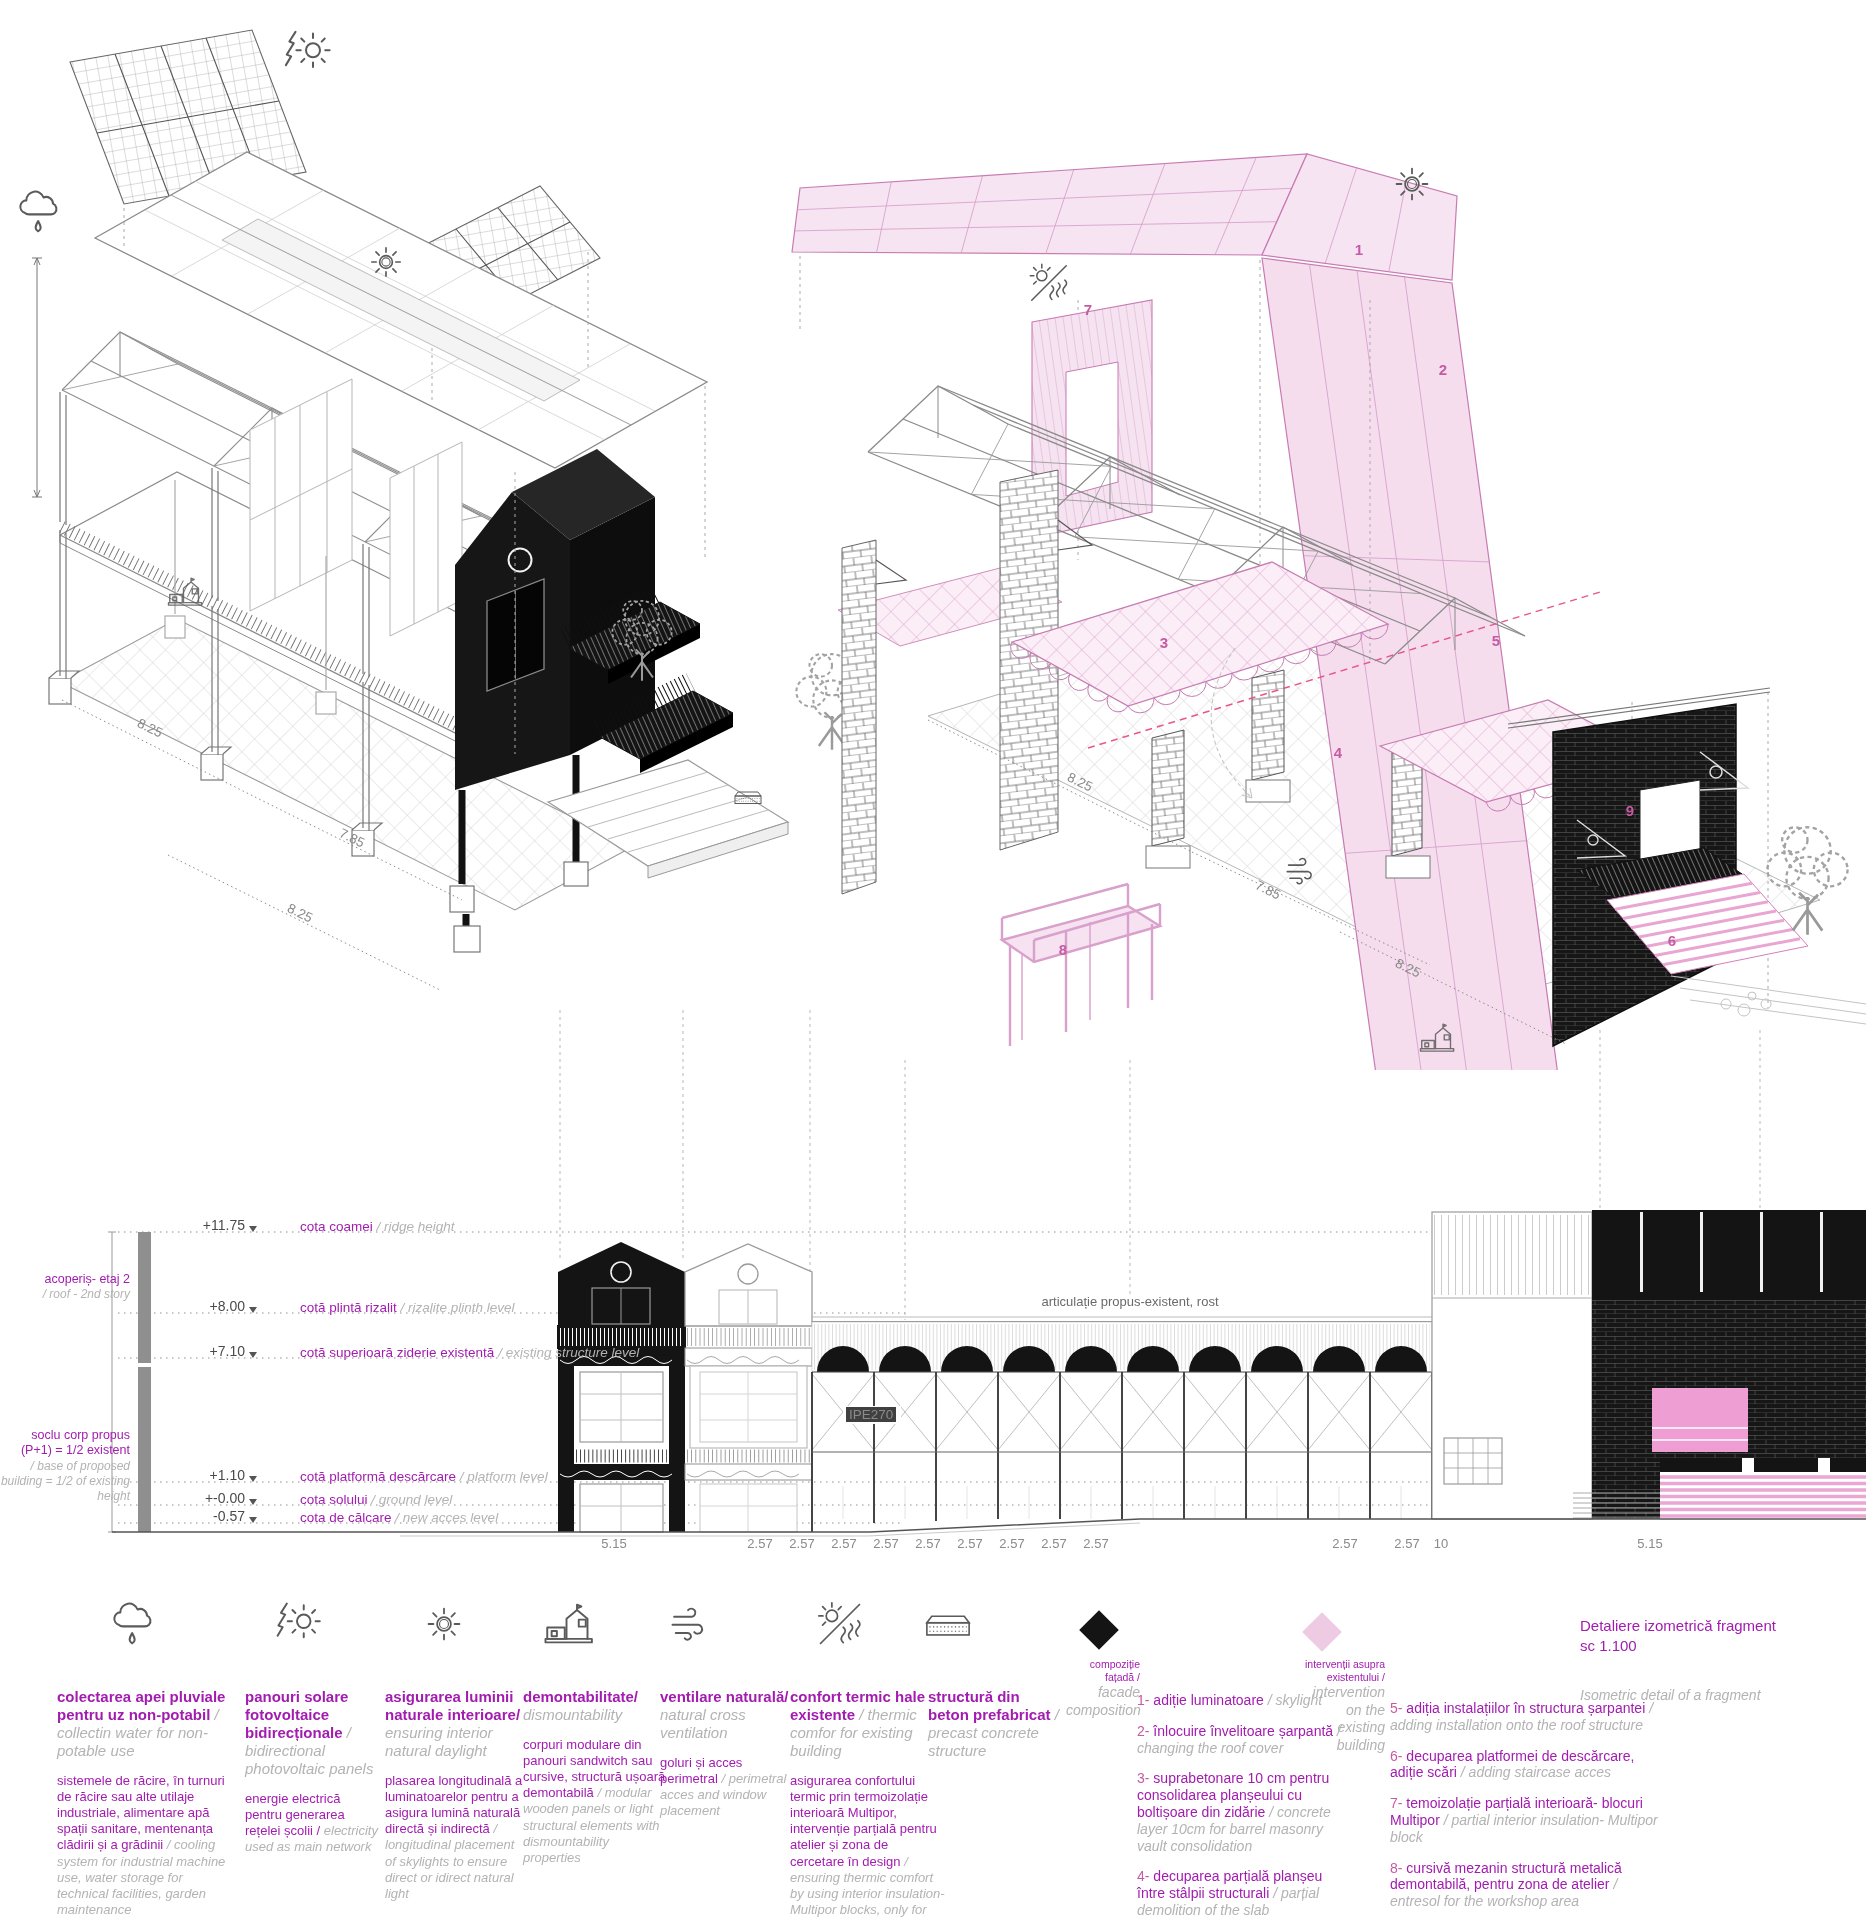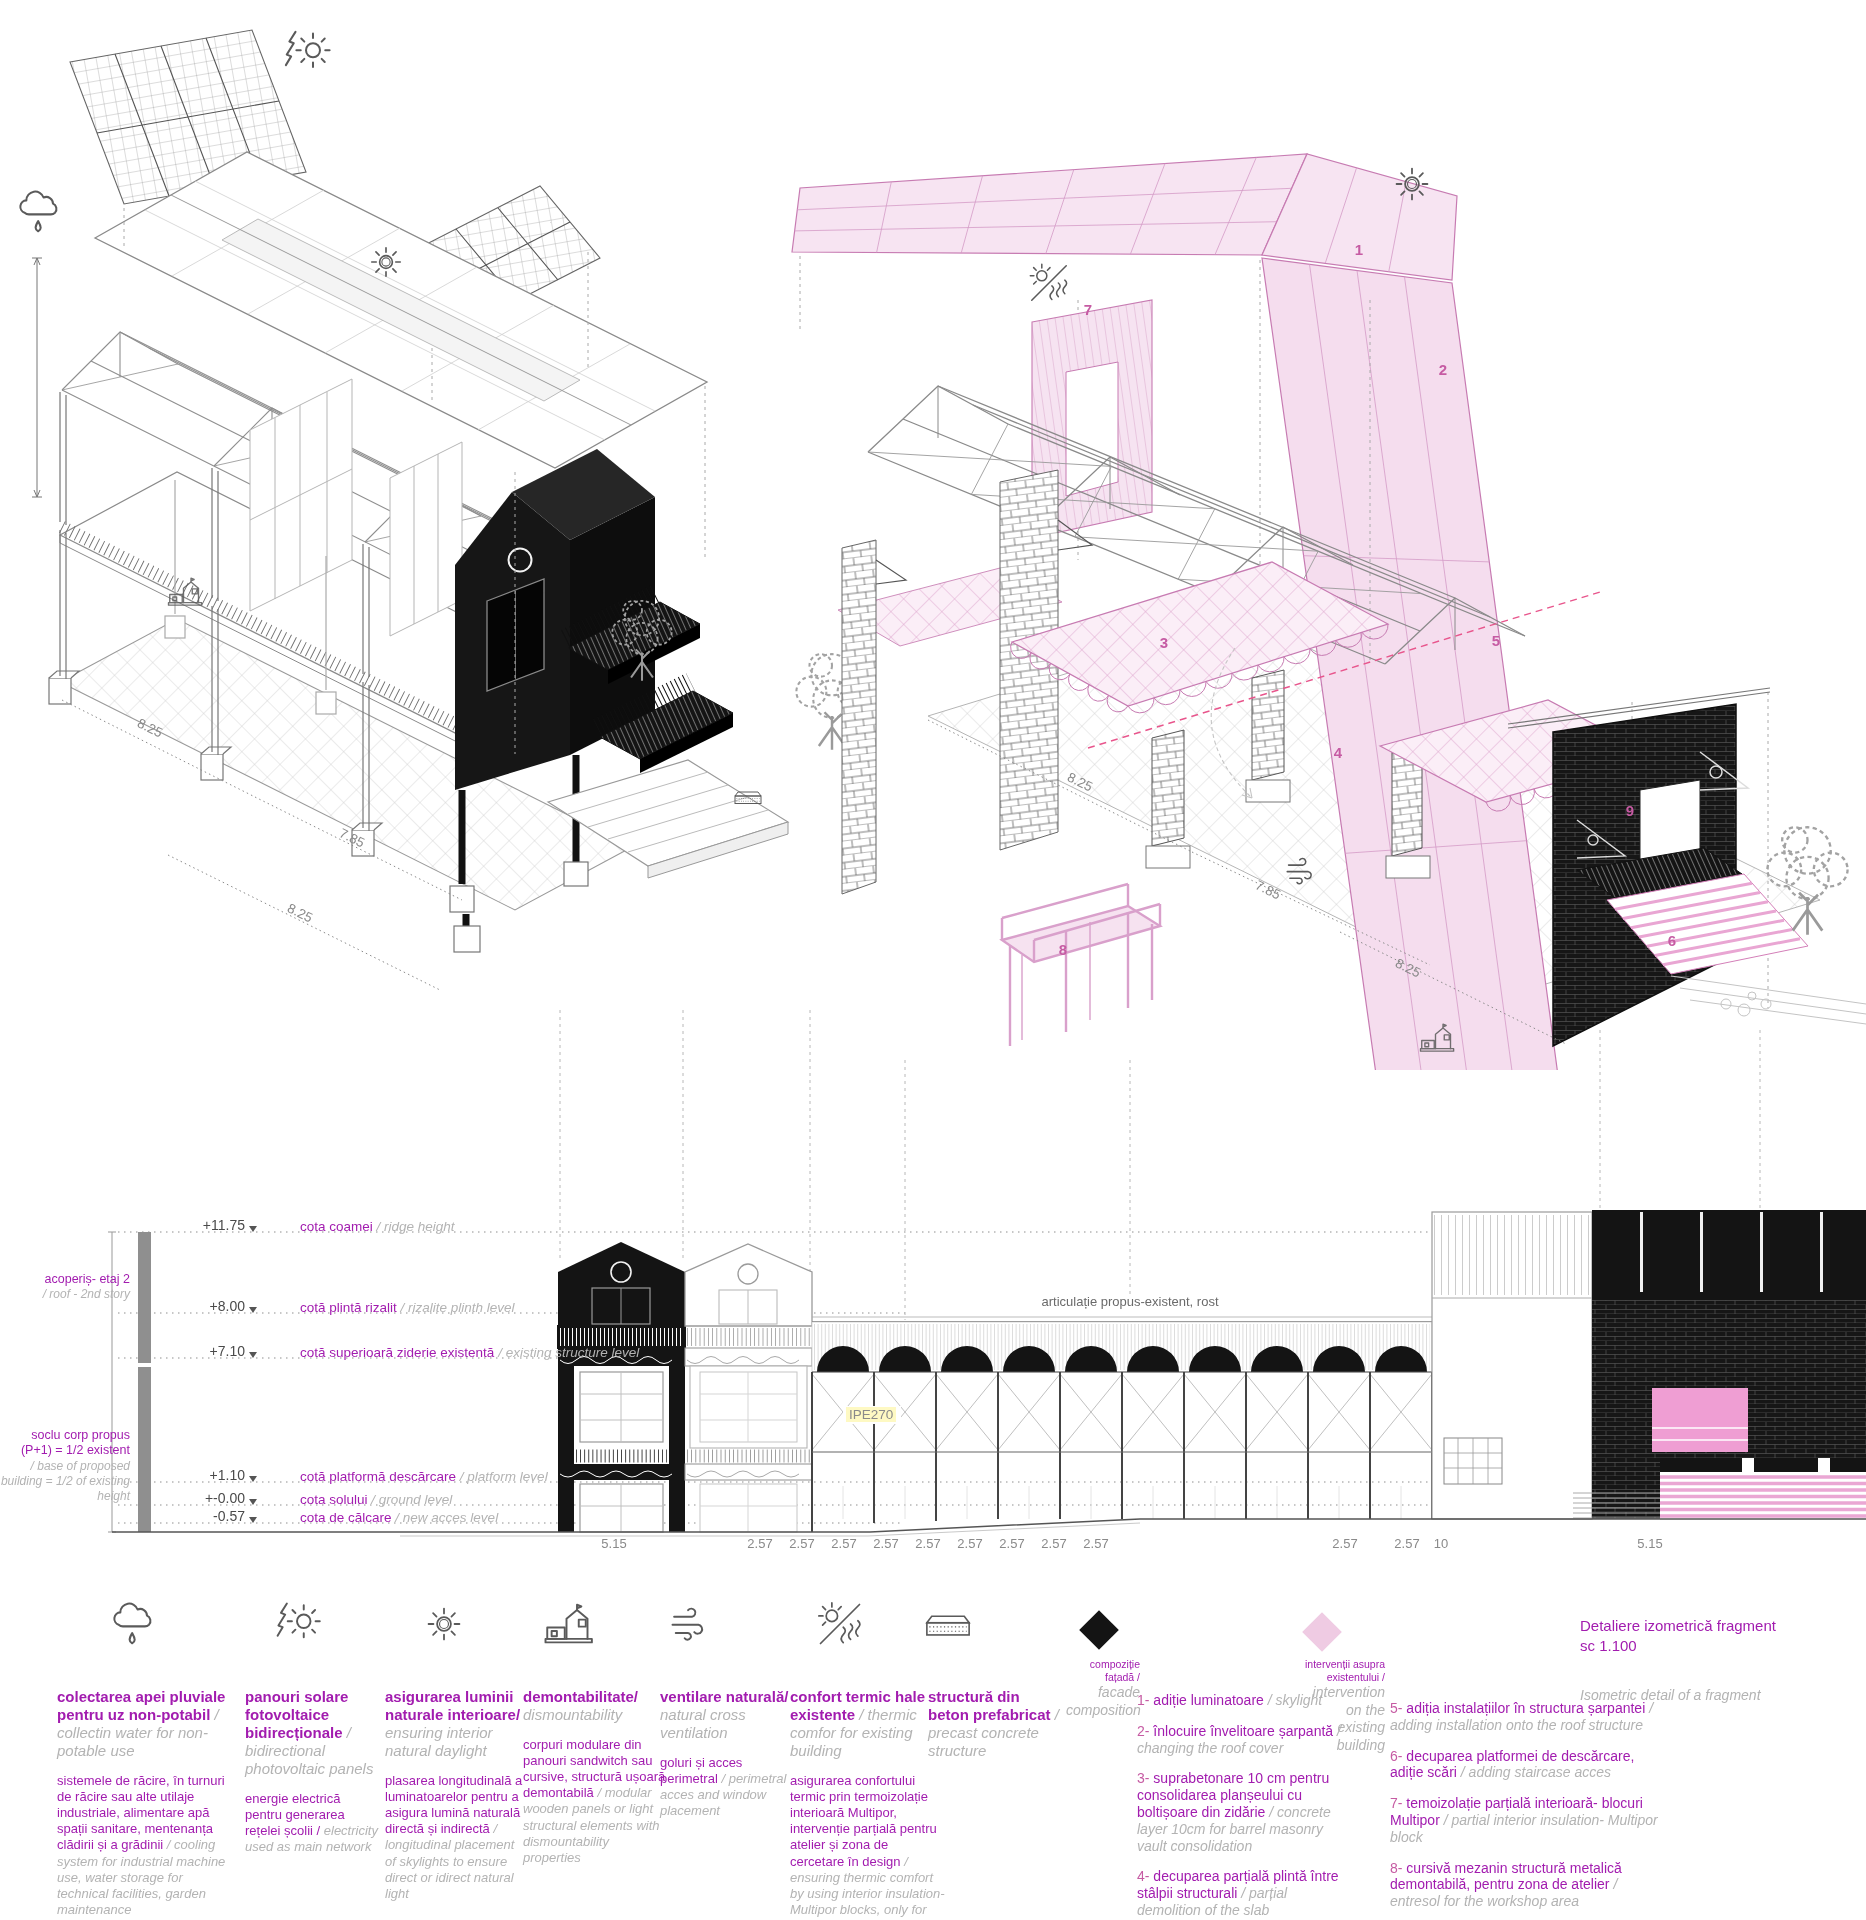--- a/index.html
+++ b/index.html
@@ -12,21 +12,21 @@
   .en{color:#b3b3b3;font-style:italic;font-weight:400;margin-top:29px;}
   .lvl-val{font-size:14px;color:#4a4a4a;text-align:right;width:60px;}
   .lvl-name{font-size:13.5px;color:#5a5a5a;white-space:nowrap;}
   .lvl-name .en{font-size:13.5px;}
   .story{font-size:12.5px;color:#4a4a4a;text-align:right;line-height:1.22;}
   .story .en{font-size:12px;text-align:center;}
   .dim{font-size:13px;color:#8a8a8a;transform:translateX(-50%);}
   .dim-rot{font-size:13.5px;color:#8a8a8a;transform:translate(-50%,-50%) rotate(26deg);white-space:nowrap;}
   .isonum{font-size:15px;font-weight:700;color:#c65ba3;transform:translate(-50%,-50%);}
   .joint{font-size:13px;color:#6a6a6a;text-align:center;}
-  .beam{font-size:13.5px;color:#8a8a8a;background:#fef9c3;padding:0 3px;}
+  .beam{font-size:13.5px;color:#8a8a8a;background:#404040;padding:0 3px;}
   .leg-col{line-height:1.22;}
   .leg-title{font-size:15px;font-weight:700;color:#2b2b2b;line-height:1.2;margin-bottom:13px;}
   .leg-title .en{font-weight:400;}
   .leg-body{font-size:13px;color:#4c4c4c;line-height:1.24;}
   .leg-body .en{color:#b3b3b3;}
   .int-item{font-size:14px;color:#2e2e2e;line-height:1.2;margin-bottom:14px;}
   .int-num{color:#c65ba3;}
   .diamond{position:absolute;transform:rotate(45deg);}
   .dia-label{font-size:10.5px;line-height:1.25;color:#3c3c3c;text-align:right;}
   .dia-label .en{font-size:14px;}
@@ -623,21 +623,21 @@
 <div class="diamond" style="left:1308px;top:1618px;width:28px;height:28px;background:#efcbe3"></div>
 <div class="abs dia-label" style="left:1297px;top:1658px;width:88px">
   <span class="ro">intervenții asupra existentului /</span><br>
   <span class="en">intervention on the existing building</span>
 </div>
 
 <div class="abs" style="left:1137px;top:1692px;width:205px">
   <div class="int-item"><span class="int-num">1-</span> <span class="ro">adiție luminatoare</span> <span class="en">/ skylight</span></div>
   <div class="int-item"><span class="int-num">2-</span> <span class="ro">înlocuire învelitoare șarpantă</span> <span class="en">/ changing the roof cover</span></div>
   <div class="int-item"><span class="int-num">3-</span> <span class="ro">suprabetonare 10 cm pentru consolidarea planșeului cu boltișoare din zidărie</span> <span class="en">/ concrete layer 10cm for barrel masonry vault consolidation</span></div>
-  <div class="int-item"><span class="int-num">4-</span> <span class="ro">decuparea parțială plintă între stâlpii structurali</span> <span class="en">/ parțial demolition of the slab</span></div>
+  <div class="int-item"><span class="int-num">4-</span> <span class="ro">decuparea parțială planșeu între stâlpii structurali</span> <span class="en">/ parțial demolition of the slab</span></div>
 </div>
 
 <div class="abs" style="left:1390px;top:1700px;width:275px">
   <div class="int-item"><span class="int-num">5-</span> <span class="ro">adiția instalațiilor în structura șarpantei</span> <span class="en">/ adding installation onto the roof structure</span></div>
   <div class="int-item"><span class="int-num">6-</span> <span class="ro">decuparea platformei de descărcare, adiție scări</span> <span class="en">/ adding staircase acces</span></div>
   <div class="int-item"><span class="int-num">7-</span> <span class="ro">temoizolație parțială interioară- blocuri Multipor</span> <span class="en">/ partial interior insulation- Multipor block</span></div>
   <div class="int-item"><span class="int-num">8-</span> <span class="ro">cursivă mezanin structură metalică demontabilă, pentru zona de atelier</span> <span class="en">/ entresol for the workshop area</span></div>
 
 </div>
 

